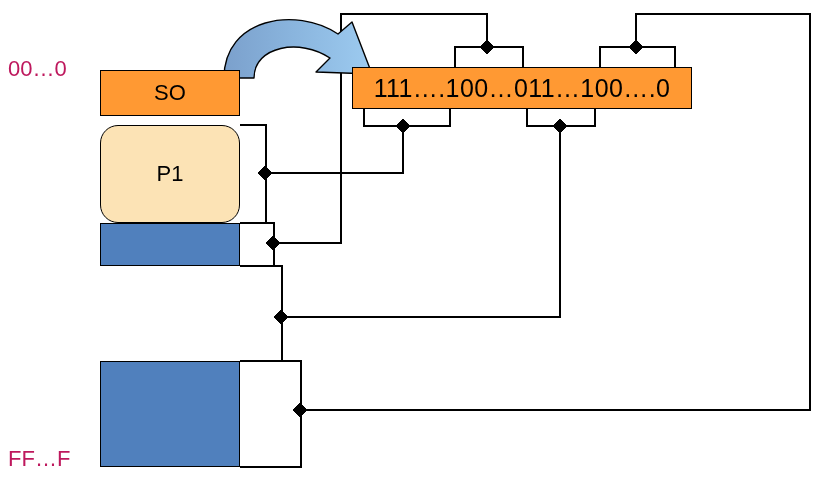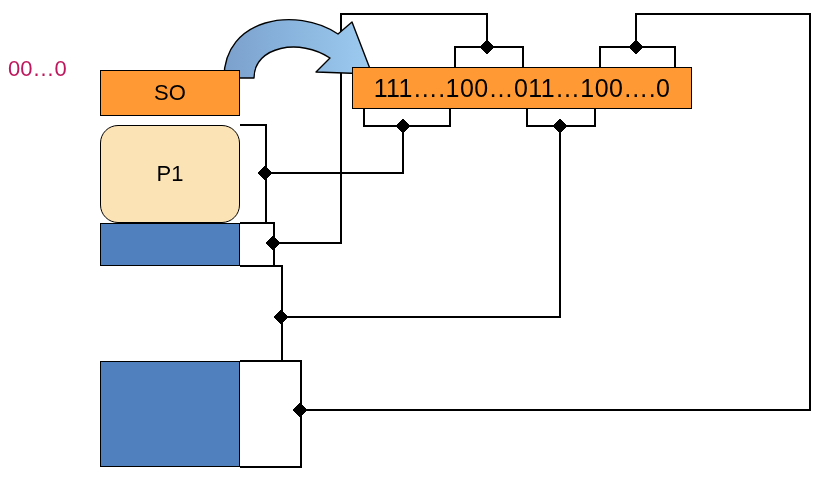--- a/index.html
+++ b/index.html
@@ -133,18 +133,19 @@
     <span class="blk-label"></span>
   </div>
 
 
   <div class="mem-block" style="top:361px; height:106px; background:#5080BD;">
     <span class="blk-label"></span>
   </div>
 
   <div class="addr-label" style="left:8px; top:56px;">00…0</div>
 
+  <div class="addr-label" style="left:8px; top:446px;">FF…F</div>
 
   <div class="bitstring-box" style="left:352px; top:67px; width:340px; height:42px; background:#FF9933;">
     <span>111….100…011…100….0</span>
   </div>
 
 </div>
 
 </body></html>

